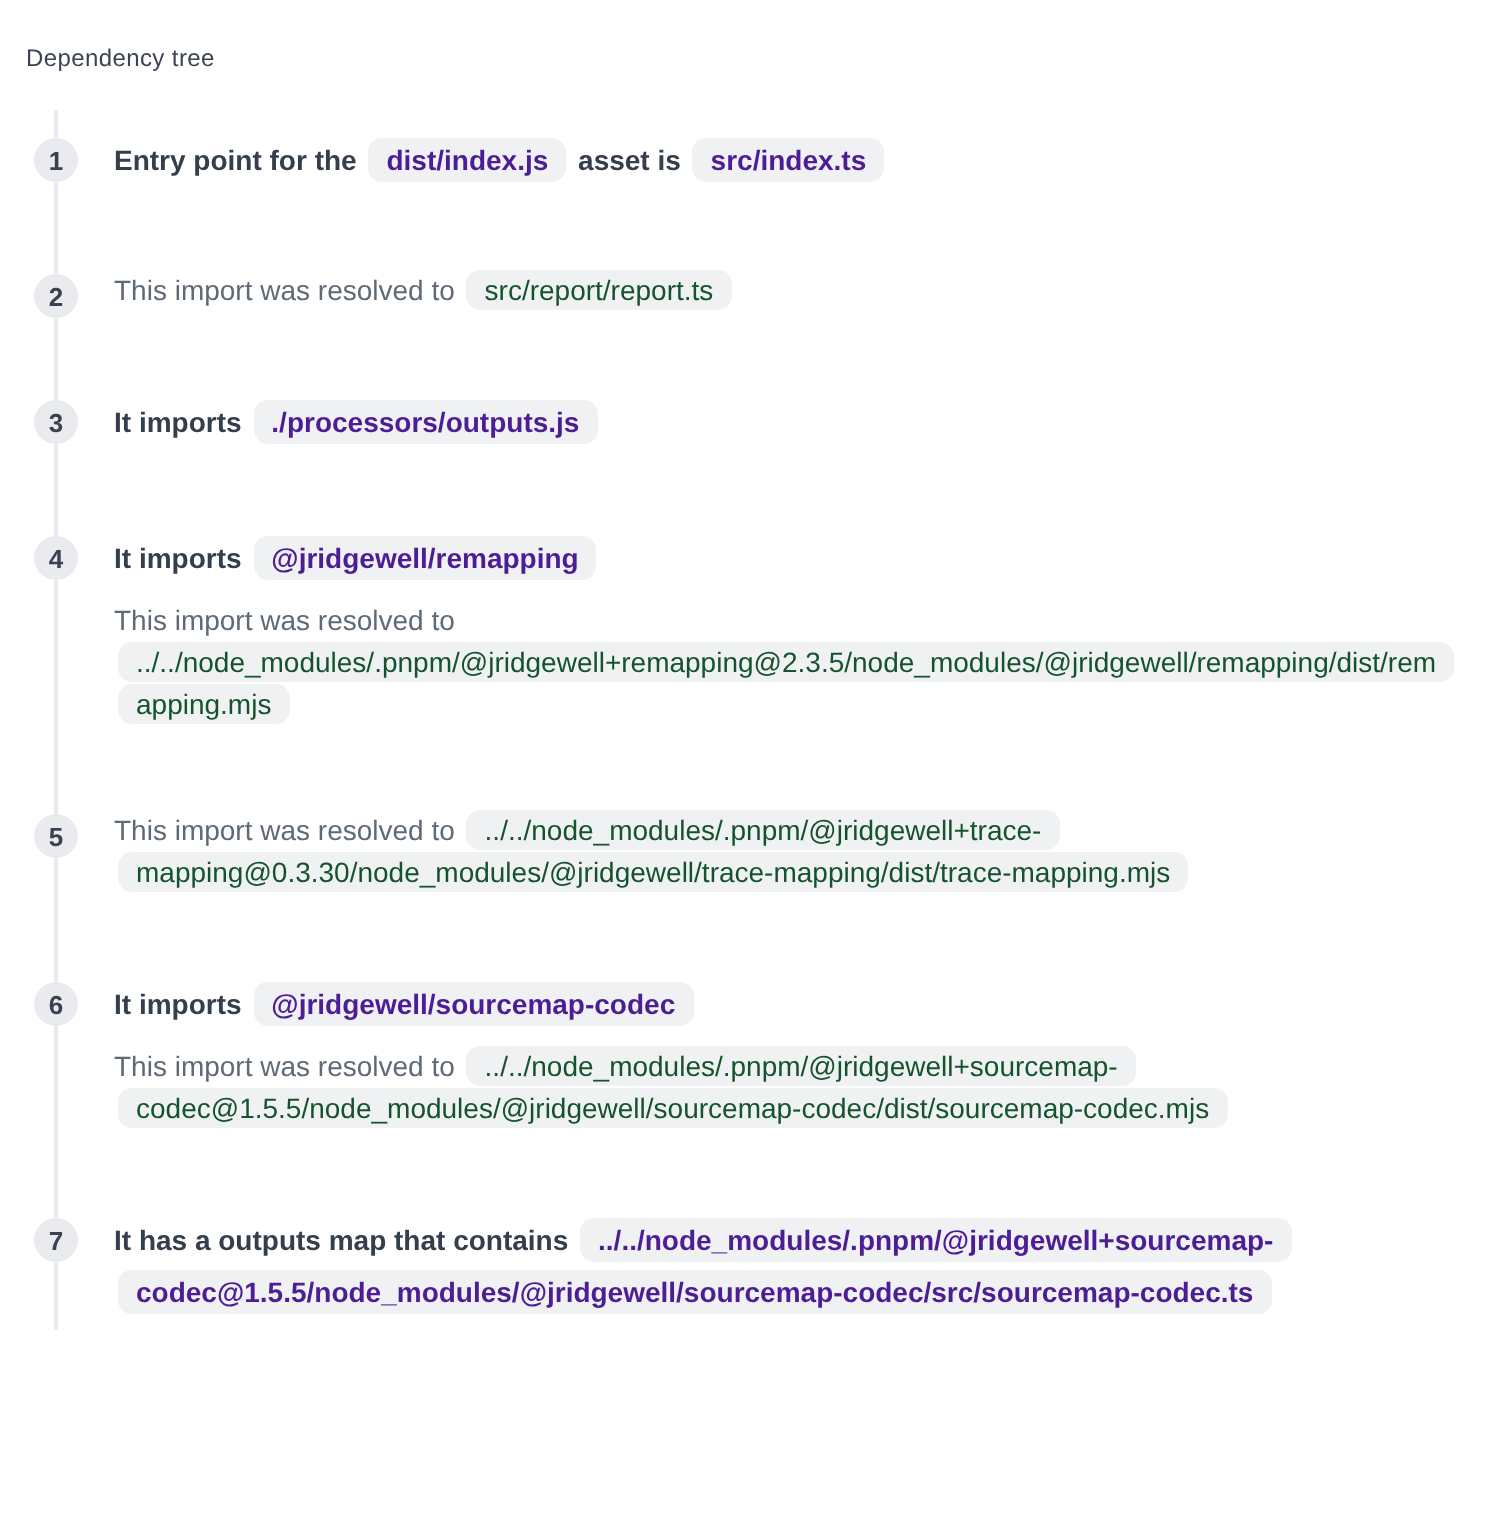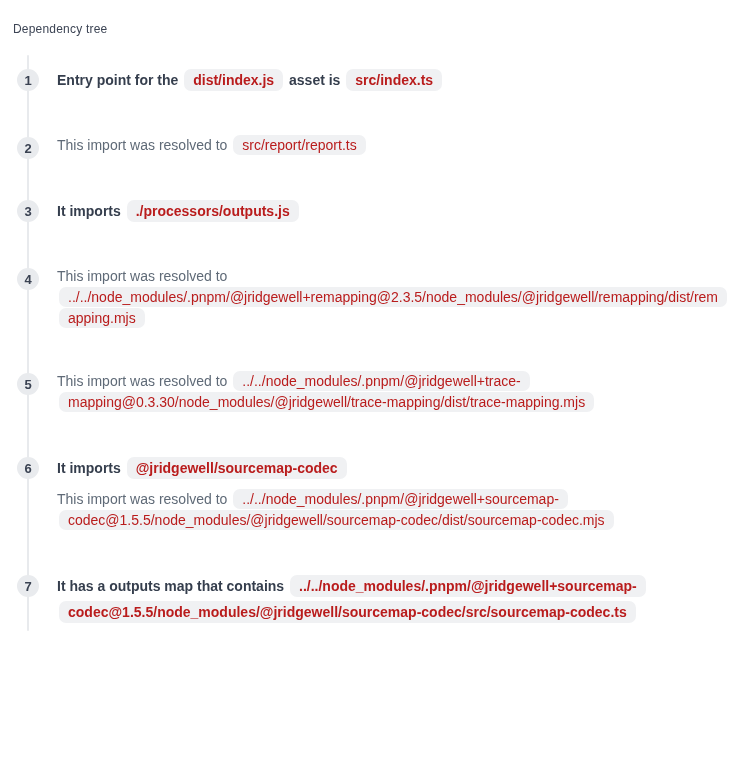--- a/index.html
+++ b/index.html
@@ -74,22 +74,22 @@
     font-size: 14px;
     background: #f0f1f3;
     border-radius: 7px;
     padding: 3px 9px;
     margin: 0 2px;
     -webkit-box-decoration-break: clone;
     box-decoration-break: clone;
     overflow-wrap: anywhere;
     white-space: normal;
   }
-  .title .badge { color: #b91c1c; }
-  .resolved .badge { color: #b91c1c; padding: 2px 9px; font-weight: 400; }
+  .title .badge { color: #4c1d95; }
+  .resolved .badge { color: #14532d; padding: 2px 9px; font-weight: 400; }
 </style>
 </head>
 <body>
 
 <div class="wrapper">
   <h1 class="page-title">Dependency tree</h1>
 
   <div class="timeline">
     <div class="timeline-line"></div>
 
@@ -107,20 +107,21 @@
       </div>
       <div class="item">
         <div class="marker">3</div>
         <div class="content">
           <p class="title"><span>It imports</span> <code class="badge">./processors/outputs.js</code></p>
         </div>
       </div>
       <div class="item">
         <div class="marker">4</div>
         <div class="content">
+          <p class="title"><span>It imports</span> <code class="badge">@jridgewell/remapping</code></p>
           <p class="resolved"><span>This import was resolved to</span> <code class="badge">../../node_modules/.pnpm/@jridgewell+remapping@2.3.5/node_modules/@jridgewell/remapping/dist/remapping.mjs</code></p>
         </div>
       </div>
       <div class="item">
         <div class="marker">5</div>
         <div class="content">
           <p class="resolved"><span>This import was resolved to</span> <code class="badge">../../node_modules/.pnpm/@jridgewell+trace-mapping@0.3.30/node_modules/@jridgewell/trace-mapping/dist/trace-mapping.mjs</code></p>
         </div>
       </div>
       <div class="item">

